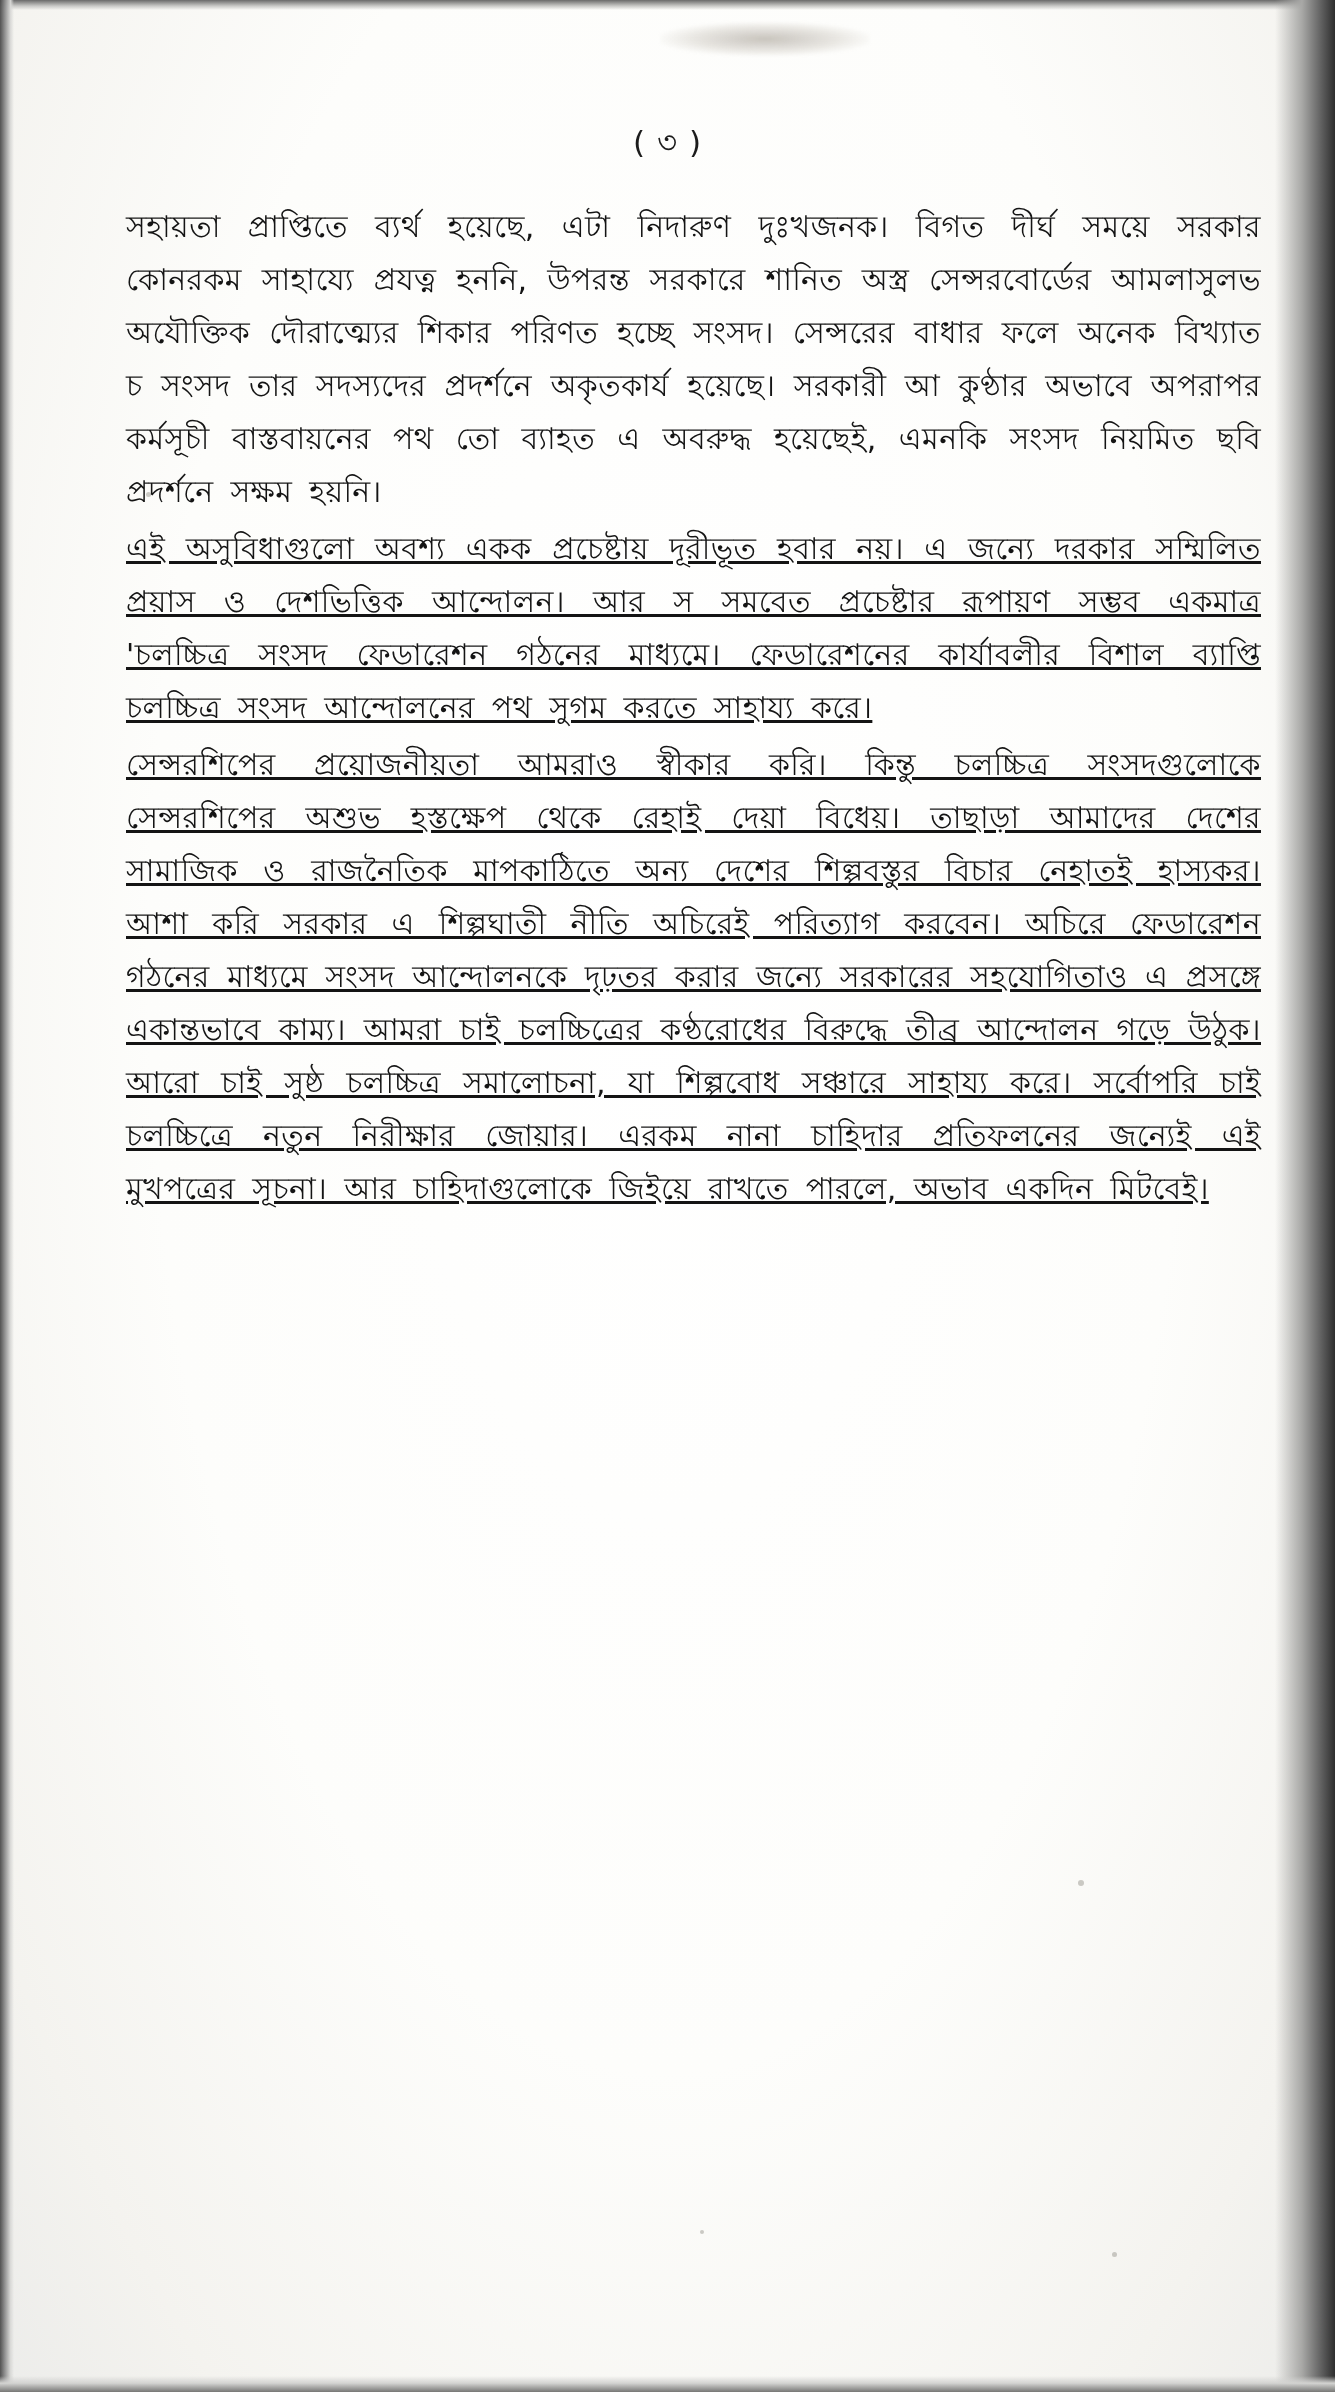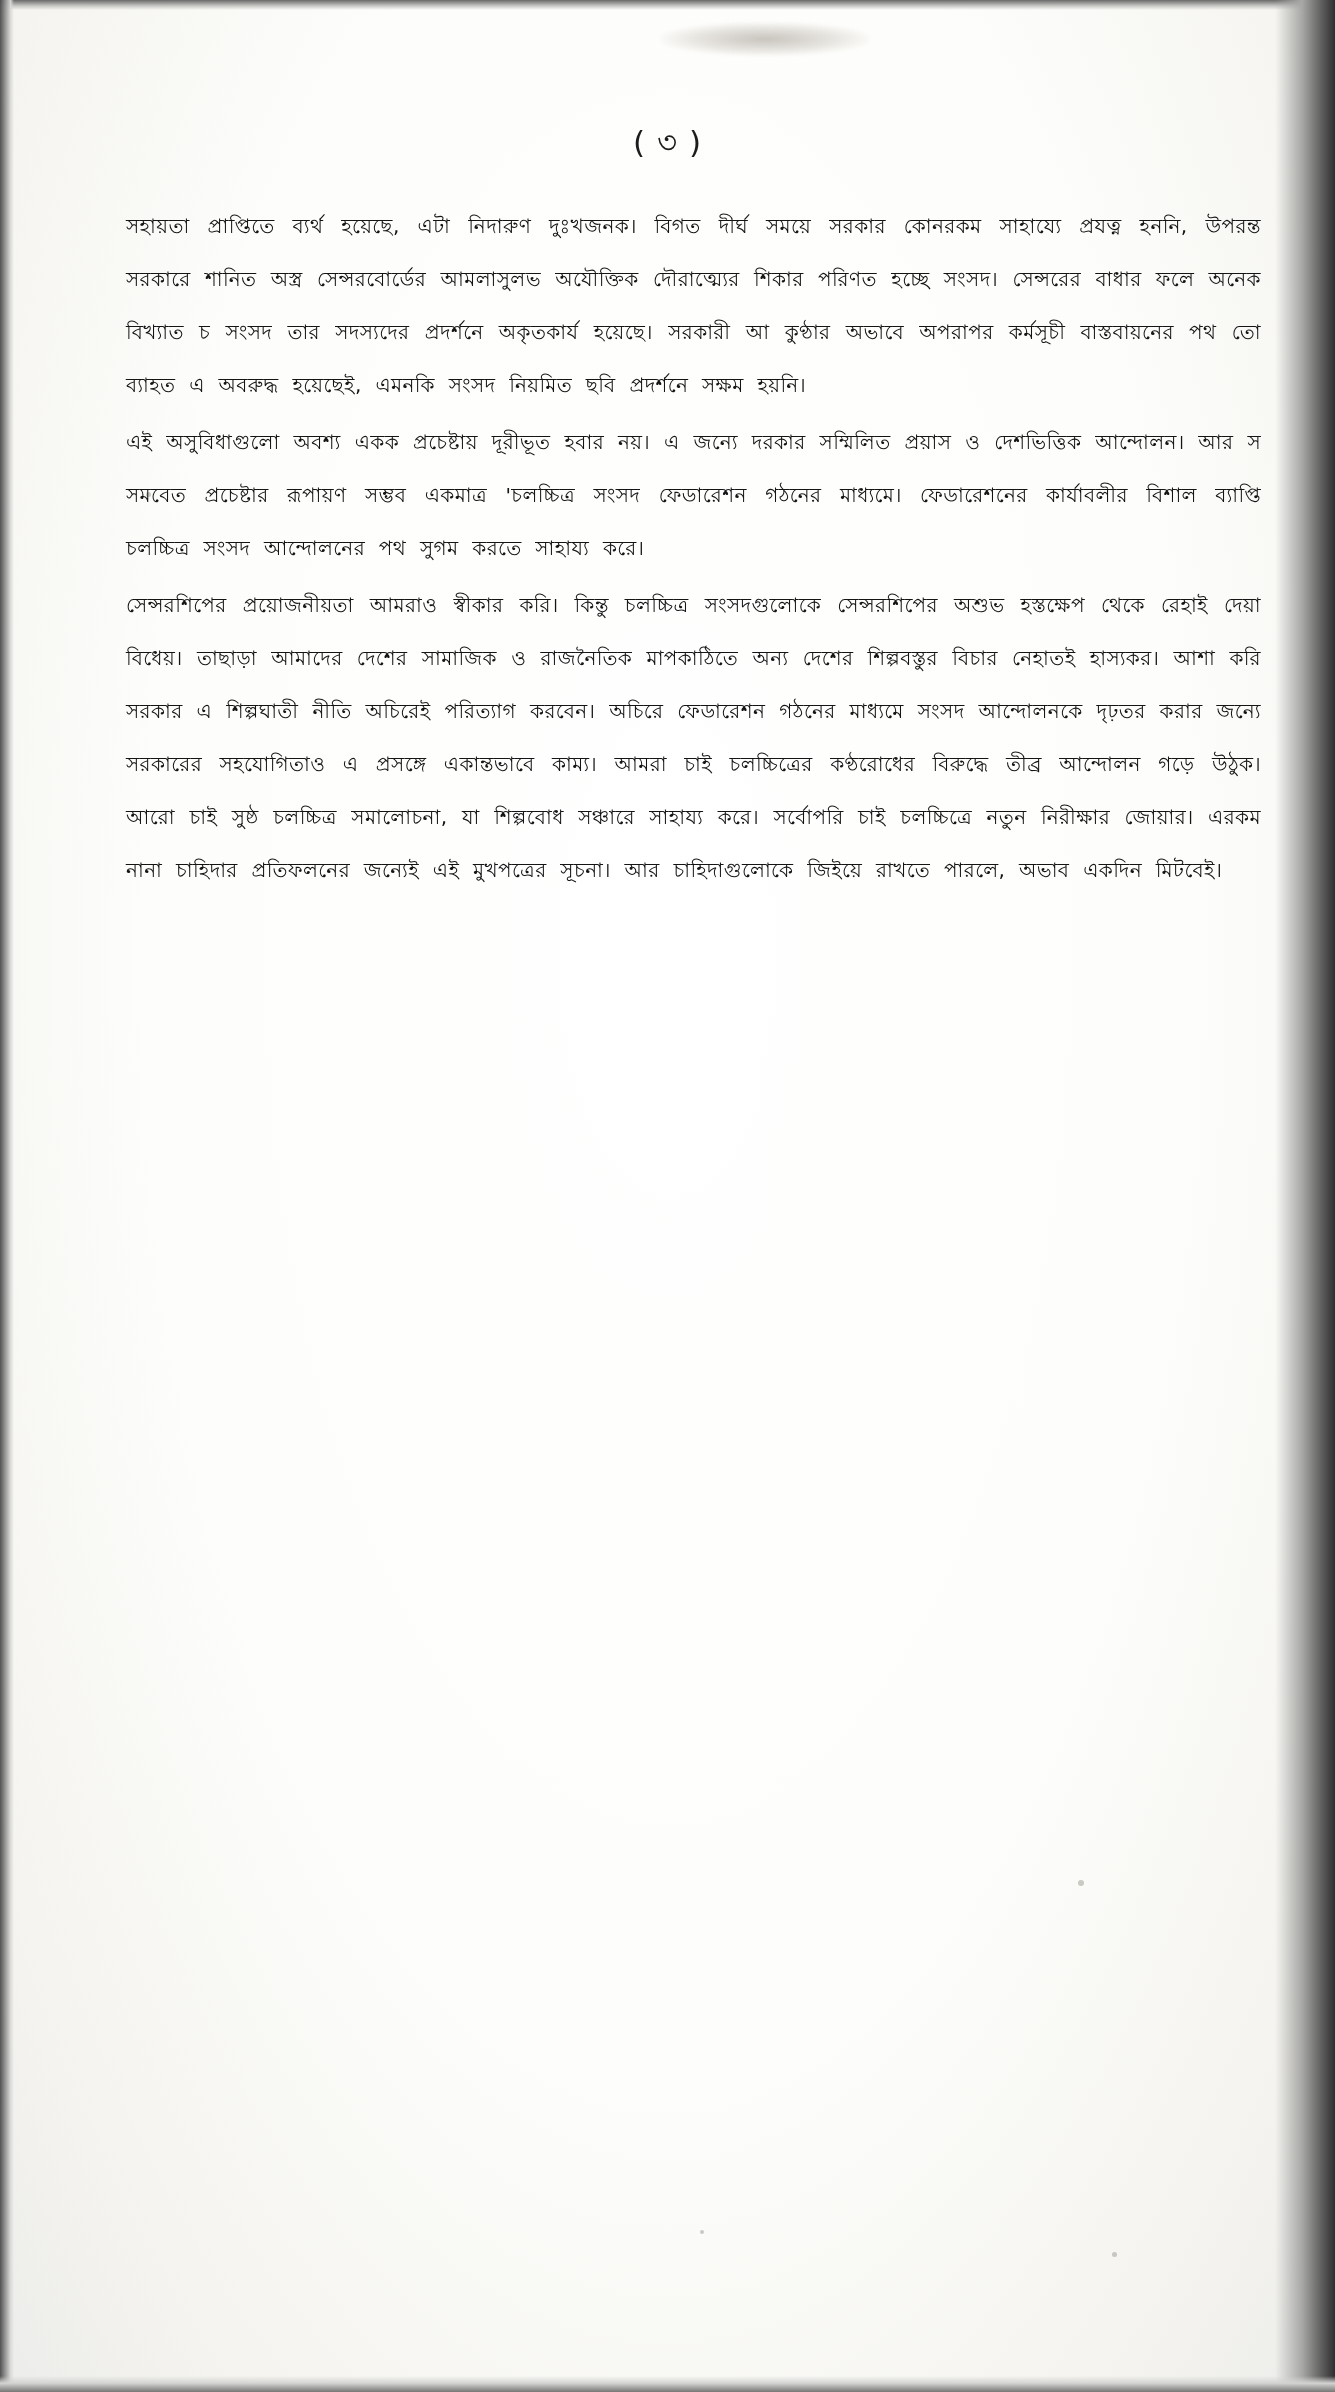--- a/index.html
+++ b/index.html
@@ -77,32 +77,32 @@
     font-family: "DejaVu Sans", sans-serif;
   }
 
   .body-text {
     position: absolute;
     top: 200px;
     left: 126px;
     width: 1135px;
     color: #141414;
     font-family: "DejaVu Sans", sans-serif;
-    font-size: 20px;
+    font-size: 30px;
     line-height: 53px;
     letter-spacing: 0.4px;
     word-spacing: 7px;
     text-align: justify;
     text-justify: inter-word;
   }
   .para {
     margin: 0 0 2px 0;
     text-indent: 0;
   }
-  .para + .para { margin-top: 4px; }
+  .para + .para { margin-top: 4px; text-decoration: underline; }
 </style>
 </head>
 <body>
 
 <div class="page">
   <div class="paper"></div>
 
   <div class="scan-edge-top"></div>
   <div class="scan-edge-left"></div>
   <div class="scan-edge-right"></div>

